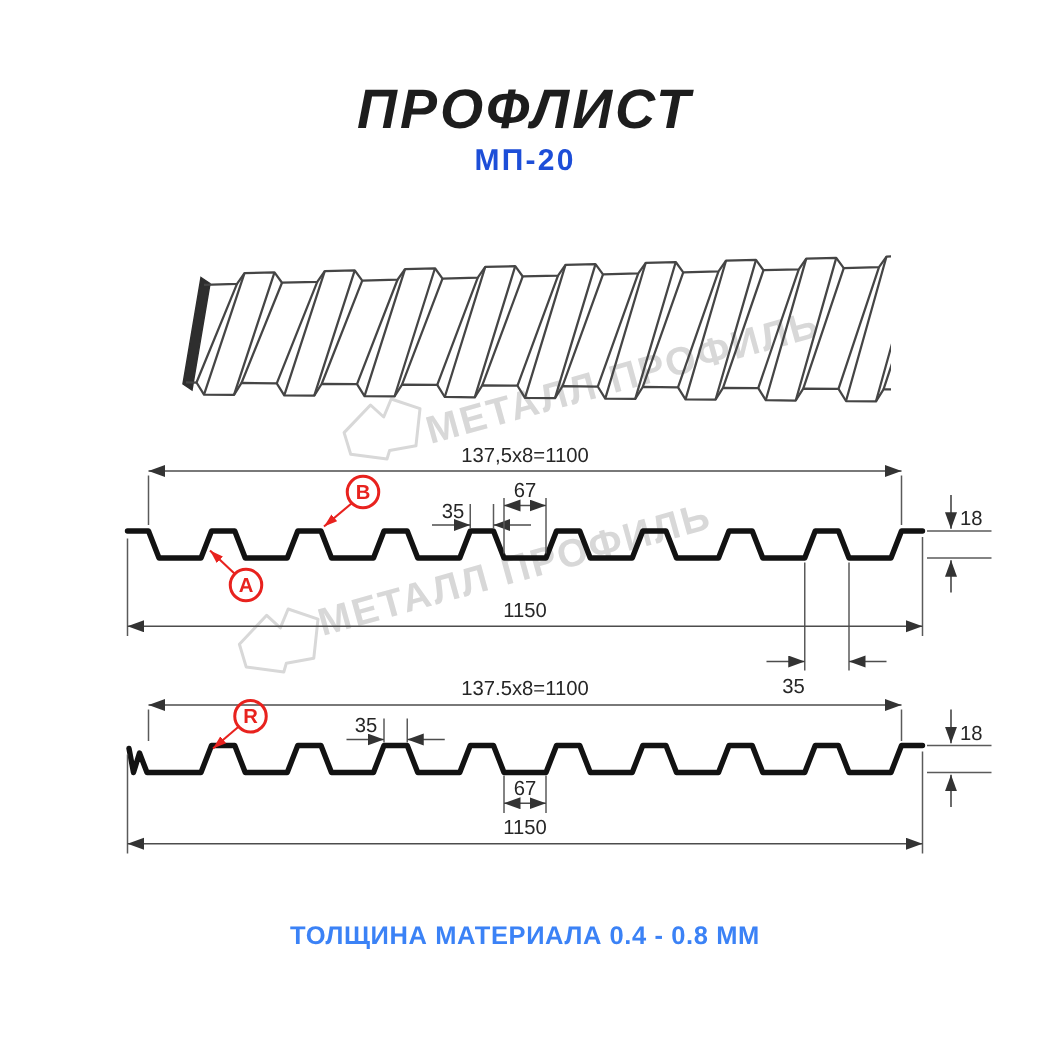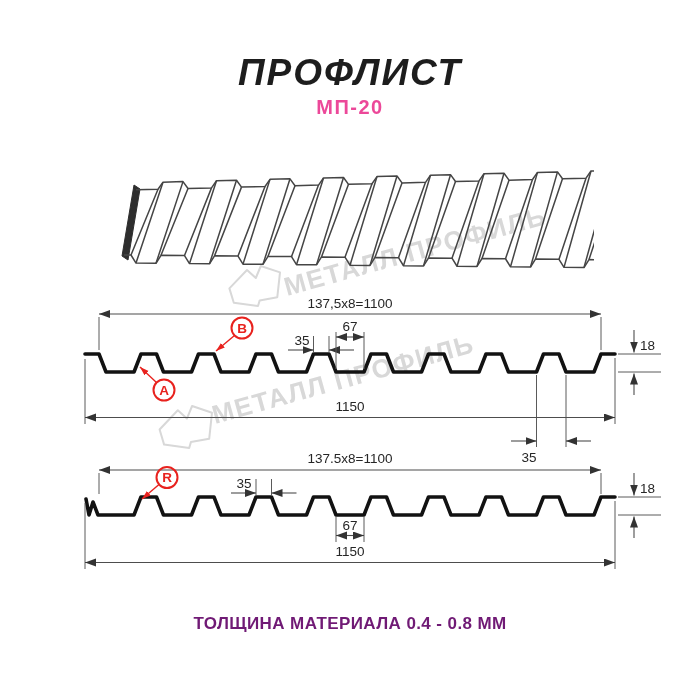--- a/index.html
+++ b/index.html
@@ -1,23 +1,23 @@
 <!DOCTYPE html>
 <html><head>
 <meta charset="utf-8">
 <style>
   html,body{margin:0;padding:0;background:#ffffff;}
   .page{position:relative;width:700px;height:700px;background:#ffffff;overflow:hidden;
         font-family:"Liberation Sans",sans-serif;}
   .title{position:absolute;top:52px;left:0;width:700px;text-align:center;
          font-size:37px;font-weight:bold;letter-spacing:2px;color:#1d1d1d;font-style:italic;}
   .subtitle{position:absolute;top:96px;left:0;width:700px;text-align:center;
-         font-size:20px;font-weight:bold;letter-spacing:1.5px;color:#ec4899;}
+         font-size:20px;font-weight:bold;letter-spacing:1.5px;color:#1d4ed8;}
   .footer{position:absolute;top:614px;left:0;width:700px;text-align:center;
-         font-size:17px;font-weight:bold;letter-spacing:0.4px;color:#701a75;}
+         font-size:17px;font-weight:bold;letter-spacing:0.4px;color:#3b82f6;}
   svg.scene{position:absolute;left:0;top:0;}
   svg text{font-family:"Liberation Sans",sans-serif;}
   .dimtxt{font-size:13.5px;fill:#262626;}
   .dimline{stroke:#4d4d4d;stroke-width:1.1;fill:none;}
   .extline{stroke:#5a5a5a;stroke-width:1;fill:none;}
   .profile{stroke:#121212;stroke-width:3.6;fill:none;stroke-linejoin:round;stroke-linecap:round;}
   .sheet{stroke:#454545;stroke-width:1.5;fill:none;stroke-linejoin:round;}
   .wm{stroke:#d8d8d8;stroke-width:2;fill:none;stroke-linejoin:round;}
   .wmtext{font-size:26px;font-weight:bold;letter-spacing:1.5px;fill:#d8d8d8;}
   .redline{stroke:#e8221e;stroke-width:1.4;fill:none;}

